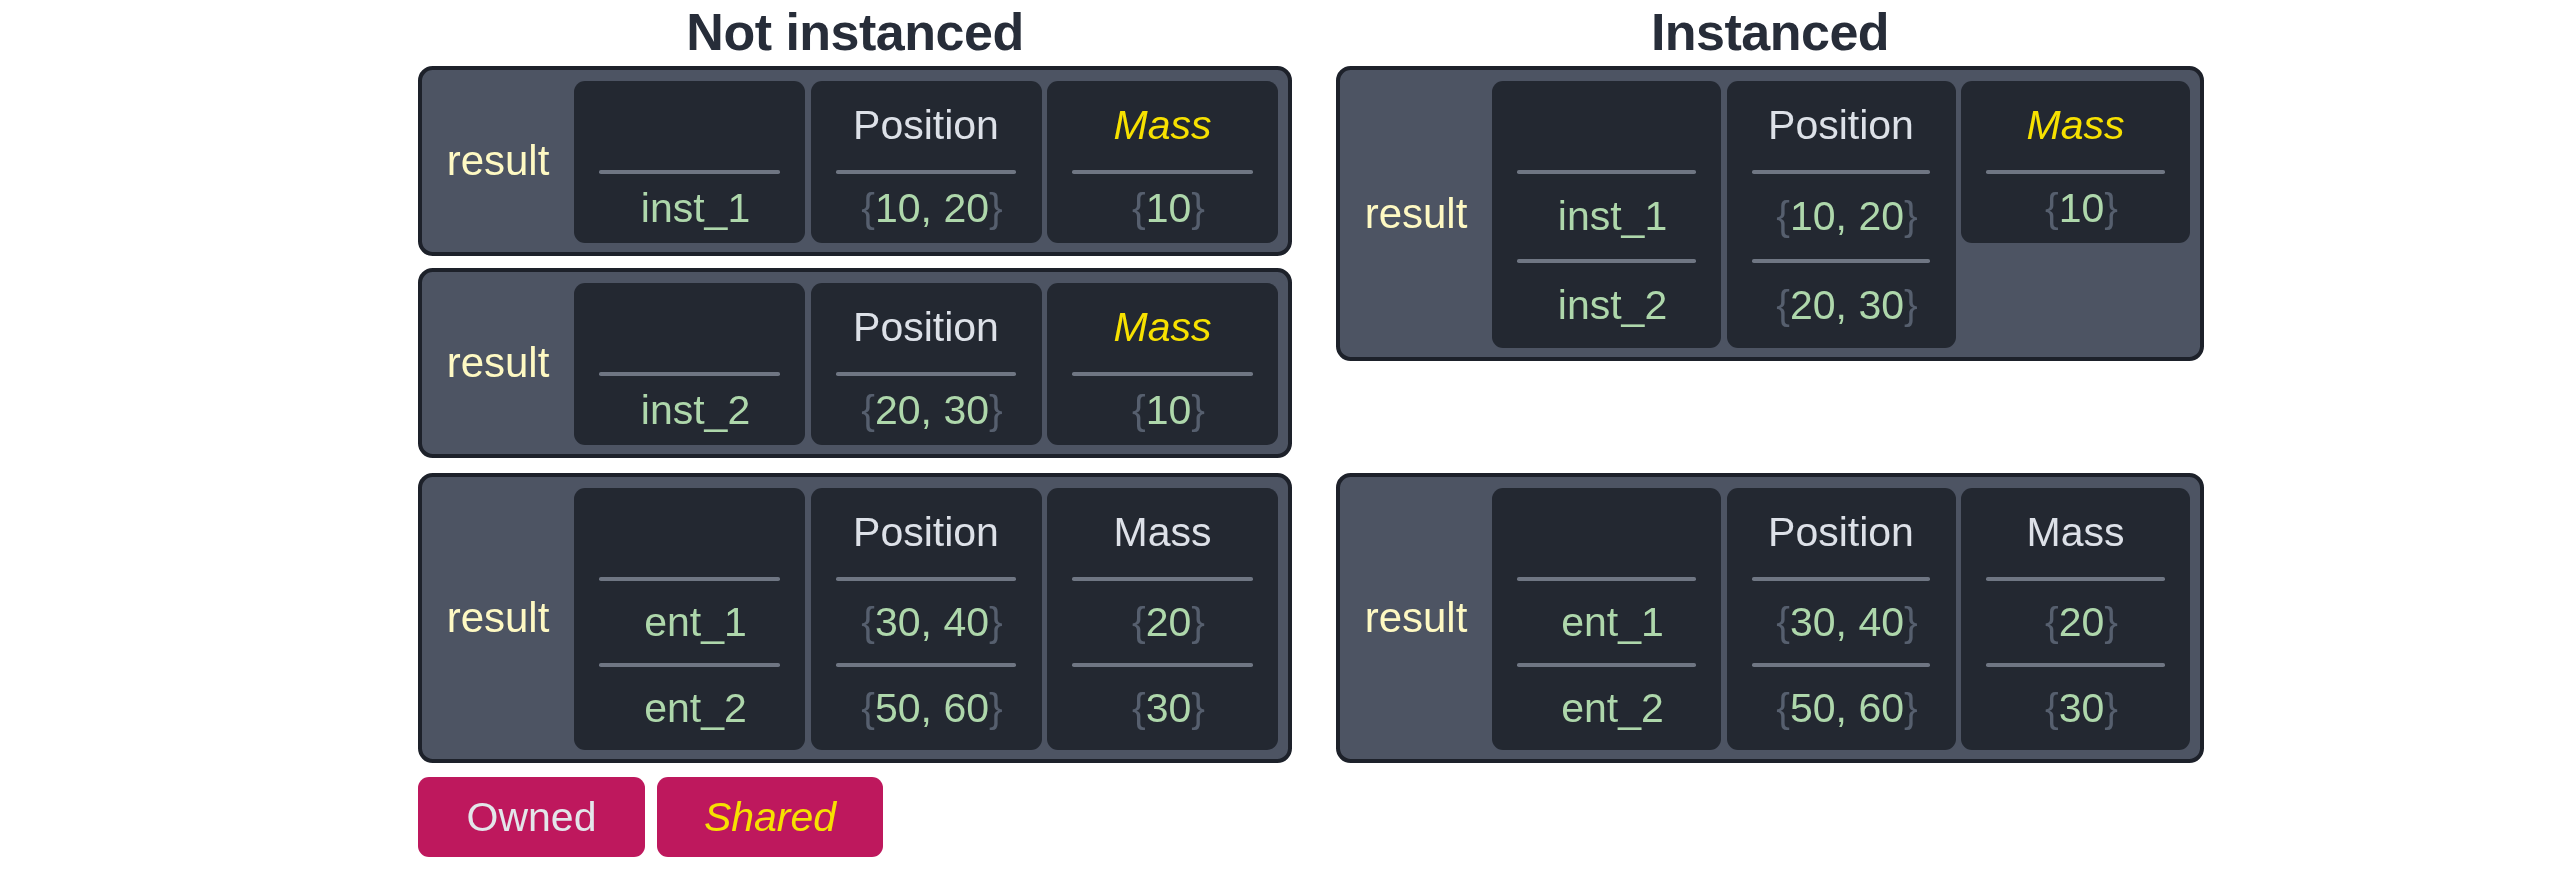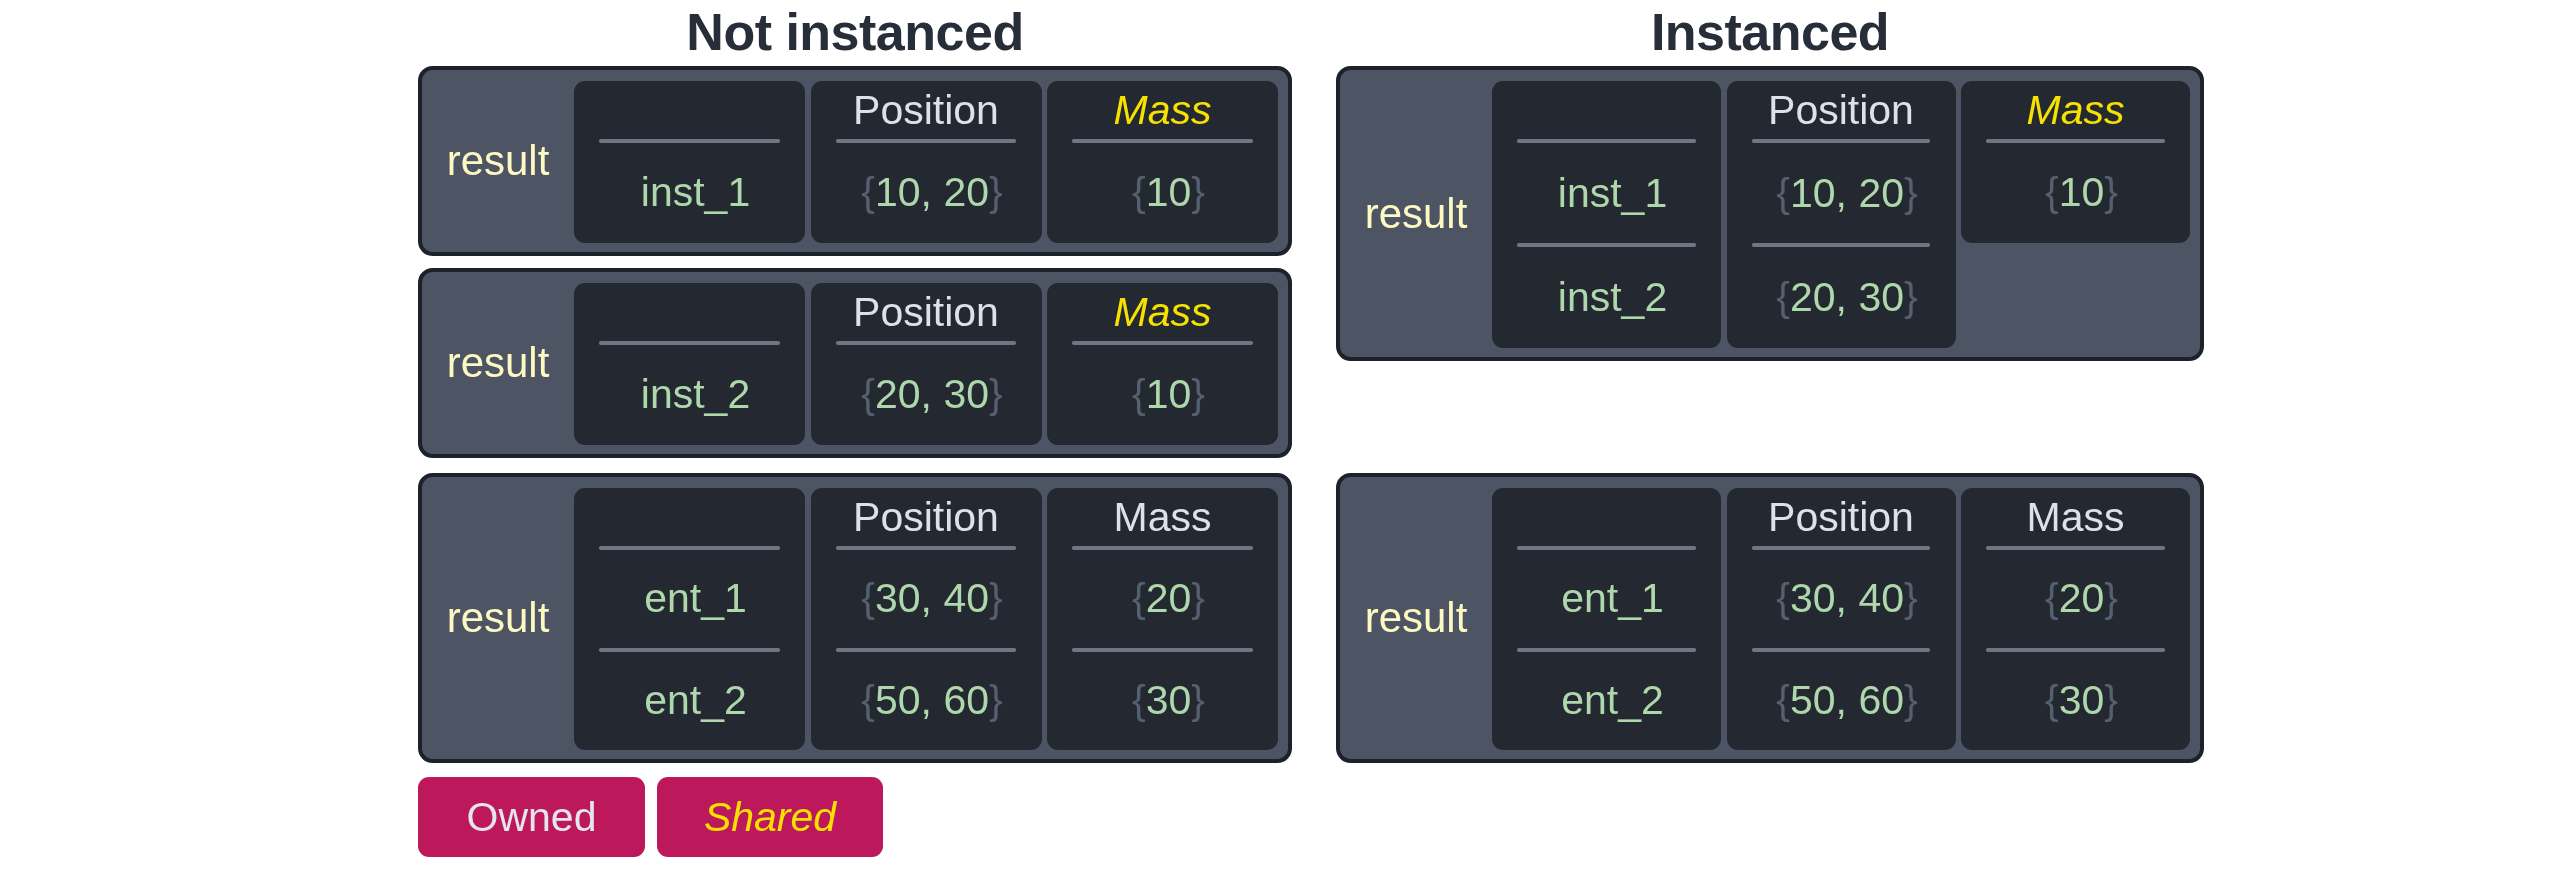--- a/index.html
+++ b/index.html
@@ -23,21 +23,21 @@
   .cols{flex:1;display:flex;gap:5.5px;padding:11px 10px 9.2px 0;min-width:0;}
   .col{
     flex:1;min-width:0;background:#232831;border-radius:11px;
     display:flex;flex-direction:column;align-items:center;
   }
   .col.short{height:162px;align-self:flex-start;}
   .zone{
     width:100%;display:flex;align-items:center;justify-content:center;
     font-size:41px;white-space:nowrap;
   }
-  .zone.header{height:58px;flex:none;color:#dde1e8;}
+  .zone.header{height:89px;flex:none;color:#dde1e8;}
   .zone.header.shared{color:#f7e100;font-style:italic;}
   .zone.row{flex:1;color:#aed7ab;padding-left:12px;}
   .sep{flex:none;width:78%;height:3.7px;border-radius:1.8px;background:#6f7683;}
   .green{color:#aed7ab;}
   .brace{color:#565f6e;}
   .chip{
     position:absolute;height:80px;box-sizing:border-box;top:777px;
     background:#be185d;border-radius:11px;
     display:flex;align-items:center;justify-content:center;
     font-size:41px;color:#e3e6ea;

